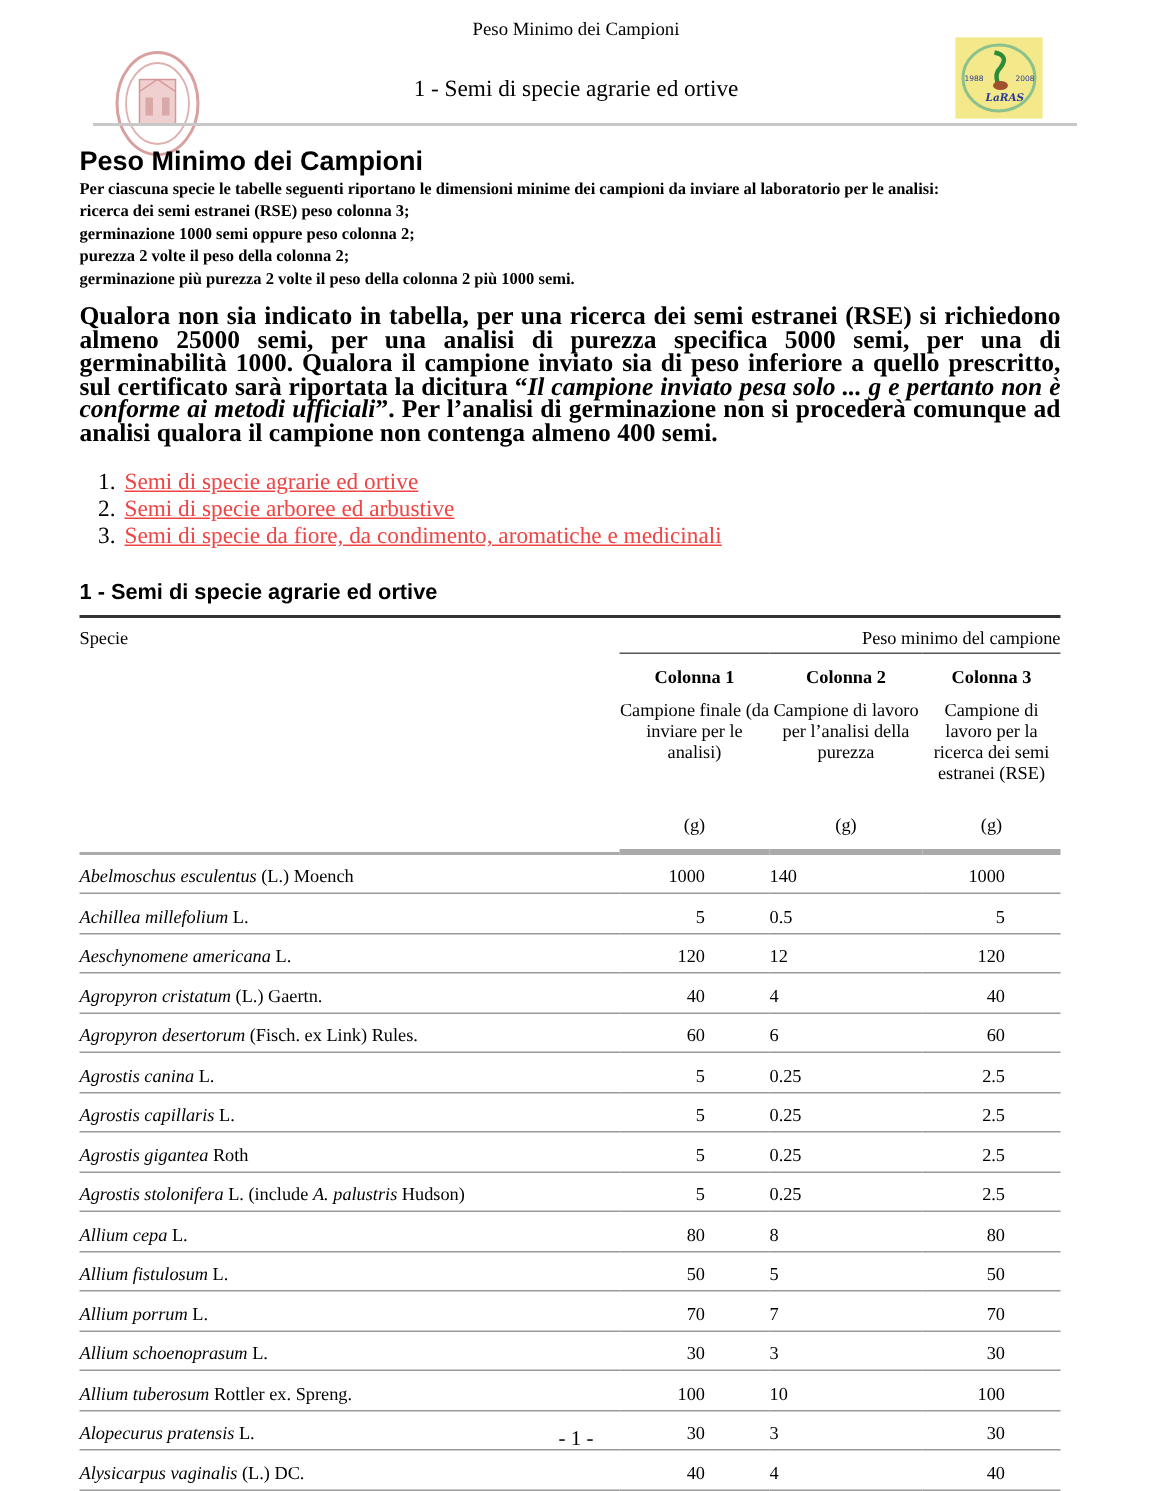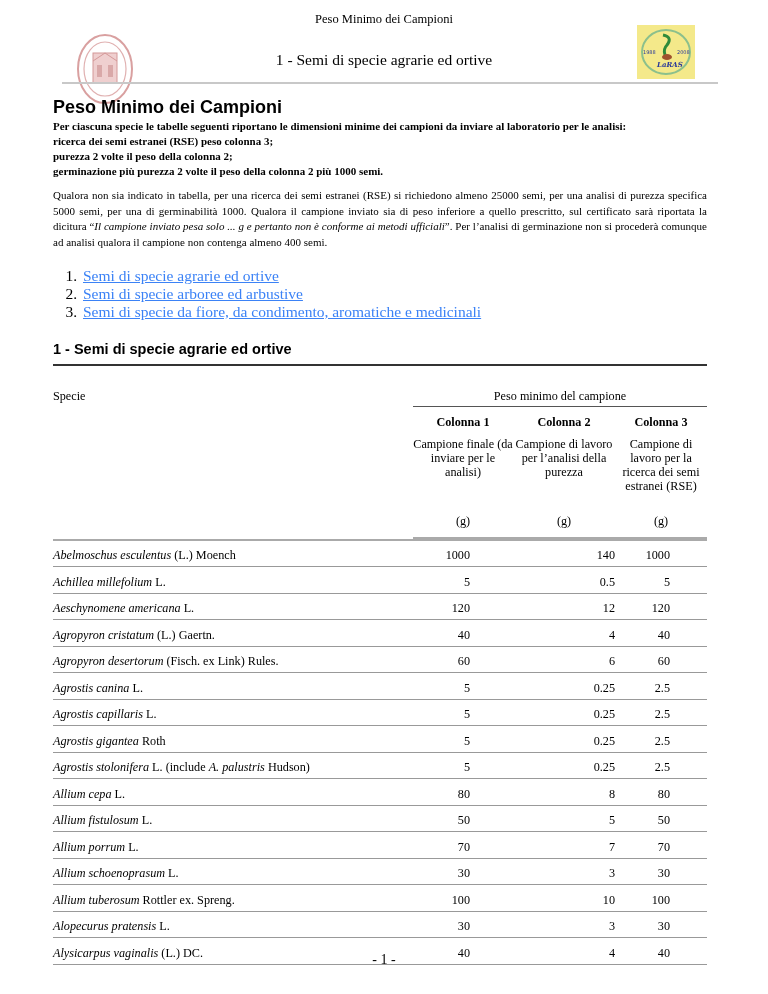--- a/index.html
+++ b/index.html
@@ -10,45 +10,45 @@
   .seal { position: absolute; left: 76px; top: 33px; width: 58px; height: 72px; }
   .header-small { position: absolute; left: 0; width: 768px; top: 12px; text-align: center; font-size: 12.5px; }
   .header-big { position: absolute; left: 0; width: 768px; top: 51px; text-align: center; font-size: 15.5px; }
   .laras-logo { position: absolute; left: 637px; top: 25px; width: 58px; height: 54px; background: #f4e98a; }
   .header-rule { position: absolute; left: 62px; top: 82px; width: 656px; height: 2px; background: #c8c8c8; }
 
   .content { position: absolute; left: 53px; top: 96px; width: 654px; }
   h1.main-title { font-family: "Liberation Sans", sans-serif; font-weight: bold; font-size: 18px; margin-top: 0; line-height: 22px; }
   .intro { font-weight: bold; font-size: 11px; line-height: 15px; margin-top: 1px; }
   .note { font-size: 12.2px; line-height: 15px; margin-top: 12px; }
-  .warning { font-weight: normal; font-size: 11px; line-height: 15.5px; margin-top: 9px; text-align: justify; }
+  .warning { font-weight: bold; font-size: 17px; line-height: 15.5px; margin-top: 9px; text-align: justify; }
   .warning i { font-style: italic; }
 
   ol.toc { margin-top: 17px; margin-left: 0; list-style: none; font-size: 15.5px; line-height: 18px; }
   ol.toc li { display: flex; }
   ol.toc .num { width: 24px; text-align: right; margin-right: 6px; }
-  ol.toc a { color: #3b82f6; text-decoration: underline; }
+  ol.toc a { color: #ef4444; text-decoration: underline; }
 
   h2.section-title { font-family: "Liberation Sans", sans-serif; font-weight: bold; font-size: 14.5px; margin-top: 19px; line-height: 18px; }
   .section-rule { width: 654px; height: 2px; background: #333; margin-top: 6px; }
 
   table.species { border-collapse: collapse; width: 654px; margin-top: 0; font-size: 12.2px; }
   table.species td, table.species th { font-weight: normal; }
-  .hdr-group td { padding-top: 23px; }
-  .group-label { text-align: center; border-bottom: 1px solid #555; padding-bottom: 2px; }
+  .hdr-group td { padding-top: 6px; }
+  .group-label { text-align: right; border-bottom: 1px solid #555; padding-bottom: 2px; }
   .species-head { vertical-align: top; padding-top: 12px; }
   .col-title { font-weight: bold !important; text-align: center; padding-top: 8px; margin-top: 26px; }
   .col-desc { text-align: center; line-height: 14px; padding-top: 7px; vertical-align: top; height: 78px; margin-left: 22px; }
   .col-unit { text-align: center; padding-top: 6px; padding-bottom: 8px; }
   .hdr-bottom td { border-bottom: 2px solid #aaa; }
 
   tr.data-row td { height: 26.5px; border-bottom: 1.5px solid #999; vertical-align: bottom; padding-bottom: 3px; }
   tr.data-row td.name { width: 360px; }
   tr.data-row td.v1 { text-align: right; padding-right: 43px; }
-  tr.data-row td.v2 { text-align: right; }
+  tr.data-row td.v2 { text-align: left; }
   tr.data-row td.v3 { text-align: right; padding-right: 37px; }
   .name i { font-style: italic; }
   .page-number { position: absolute; left: 0; width: 768px; top: 952px; text-align: center; font-size: 14px; }
 </style>
 </head>
 <body>
 
 <div class="page-header">
   <svg class="seal" viewBox="0 0 58 72">
     <ellipse cx="29" cy="36" rx="27" ry="34" fill="none" stroke="#d9a0a0" stroke-width="2"></ellipse>
@@ -70,20 +70,21 @@
     <text x="20" y="42" font-size="7" fill="#2a3a9a" font-style="italic" font-weight="bold" font-family="DejaVu Serif, serif">LaRAS</text>
   </svg>
   <div class="header-rule"></div>
 </div>
 
 <div class="content">
   <h1 class="main-title">Peso Minimo dei Campioni</h1>
   <div class="intro">
     <div>Per ciascuna specie le tabelle seguenti riportano le dimensioni minime dei campioni da inviare al laboratorio per le analisi:</div>
     <div>ricerca dei semi estranei (RSE) peso colonna 3;</div>
+    <div>germinazione 1000 semi oppure peso colonna 2;</div>
     <div>purezza 2 volte il peso della colonna 2;</div>
     <div>germinazione più purezza 2 volte il peso della colonna 2 più 1000 semi.</div>
   </div>
   <p class="warning"><span>Qualora non sia indicato in tabella, per una ricerca dei semi estranei (RSE) si richiedono almeno 25000 semi, per una analisi di purezza specifica 5000 semi, per una di germinabilità 1000. Qualora il campione inviato sia di peso inferiore a quello prescritto, sul certificato sarà riportata la dicitura “</span><i>Il campione inviato pesa solo ... g e pertanto non è conforme ai metodi ufficiali</i><span>”. Per l’analisi di germinazione non si procederà comunque ad analisi qualora il campione non contenga almeno 400 semi.</span></p>
 
   <ol class="toc">
     <li>
         <span class="num">1.</span>
         <a href="#">Semi di specie agrarie ed ortive</a>
       </li>

